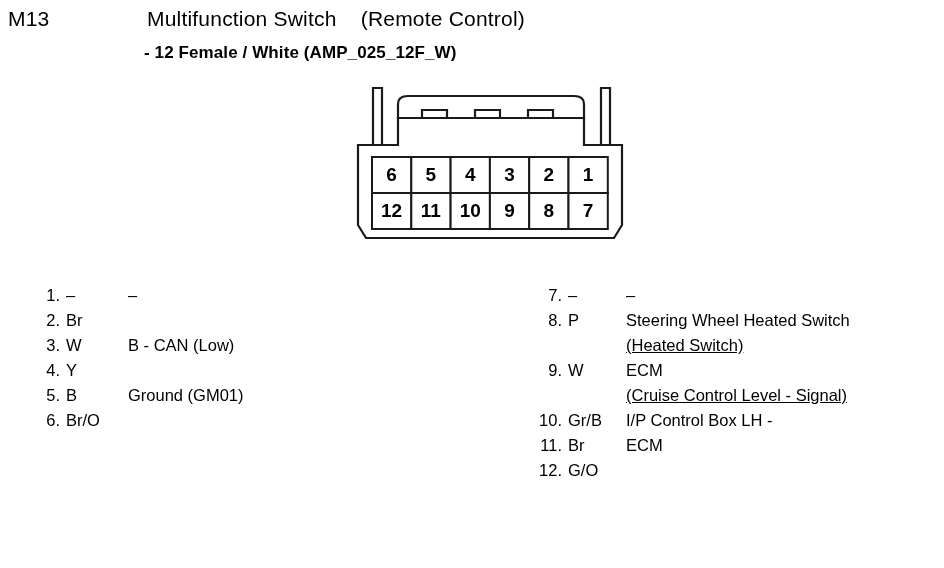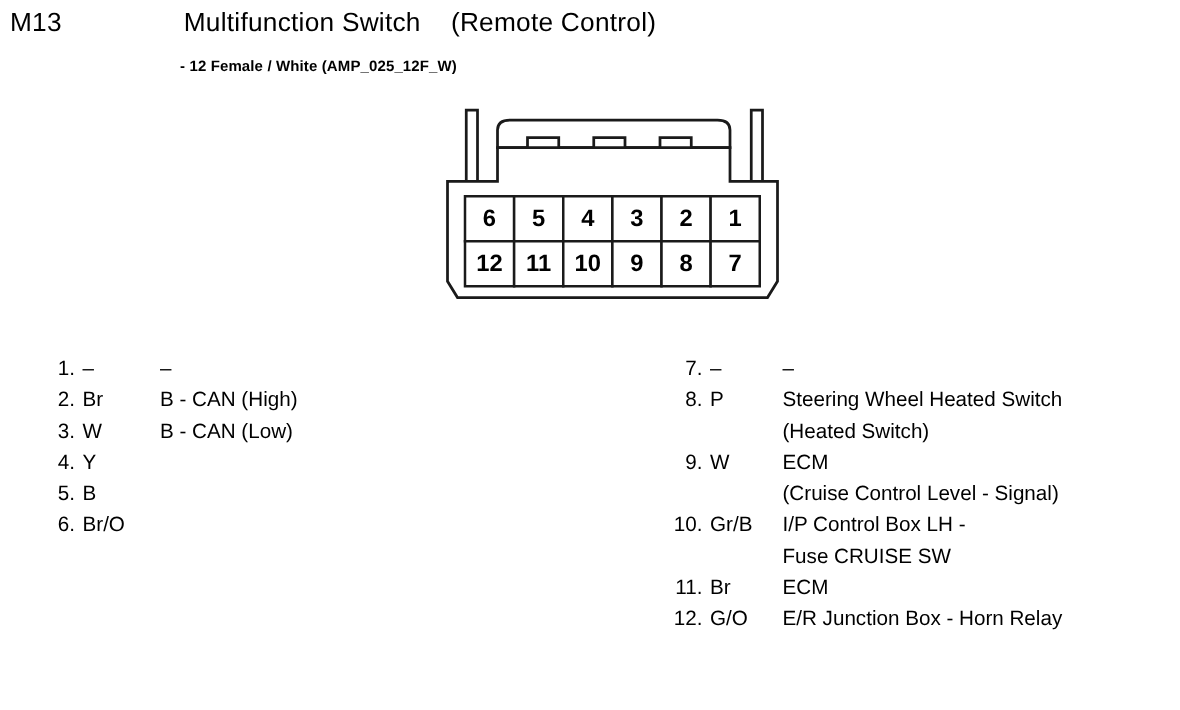--- a/index.html
+++ b/index.html
@@ -32,21 +32,21 @@
     top: 6px;
     font-size: 21px;
     line-height: 26px;
     white-space: pre;
     letter-spacing: 0.2px;
   }
   #connector-subtitle {
     position: absolute;
     left: 144px;
     top: 43px;
-    font-size: 12px;
+    font-size: 17px;
     font-weight: bold;
     line-height: 20px;
     white-space: pre;
     letter-spacing: 0.1px;
   }
 
   
   #connector-drawing {
     position: absolute;
     left: 350px;
@@ -97,20 +97,21 @@
   .pin-desc {
     margin-left: 112px;
     white-space: pre;
   }
   #pin-list-right .pin-index { width: 52px; }
   #pin-list-right .pin-color { left: 58px; }
   #pin-list-right .pin-desc  { margin-left: 116px; }
 
   .pin-desc-cont {
     white-space: pre;
+    text-decoration: underline;
   }
 </style>
 </head>
 <body>
 
 <div id="connector-code">M13</div>
 
 <div id="connector-title">Multifunction Switch    (Remote Control)</div>
 
 <div id="connector-subtitle">- 12 Female / White (AMP_025_12F_W)</div>
@@ -194,34 +195,34 @@
 
 <div class="pin-list" id="pin-list-left">
     <div class="pin-row">
       <span class="pin-index">1.</span>
       <span class="pin-color">–</span>
       <div class="pin-desc">–</div>
     </div>
     <div class="pin-row">
       <span class="pin-index">2.</span>
       <span class="pin-color">Br</span>
-      <div class="pin-desc">B - CAN (High)</div>
     </div>
     <div class="pin-row">
       <span class="pin-index">3.</span>
       <span class="pin-color">W</span>
       <div class="pin-desc">B - CAN (Low)</div>
     </div>
     <div class="pin-row">
       <span class="pin-index">4.</span>
       <span class="pin-color">Y</span>
     </div>
     <div class="pin-row">
       <span class="pin-index">5.</span>
       <span class="pin-color">B</span>
+      <div class="pin-desc">Ground (GM01)</div>
     </div>
     <div class="pin-row">
       <span class="pin-index">6.</span>
       <span class="pin-color">Br/O</span>
     </div>
   </div>
 
 <div class="pin-list" id="pin-list-right">
     <div class="pin-row">
       <span class="pin-index">7.</span>
@@ -237,25 +238,23 @@
     <div class="pin-row">
       <span class="pin-index">9.</span>
       <span class="pin-color">W</span>
       <div class="pin-desc">ECM</div>
       <div class="pin-desc pin-desc-cont">(Cruise Control Level - Signal)</div>
     </div>
     <div class="pin-row">
       <span class="pin-index">10.</span>
       <span class="pin-color">Gr/B</span>
       <div class="pin-desc">I/P Control Box LH -</div>
-      <div class="pin-desc pin-desc-cont">Fuse CRUISE SW</div>
     </div>
     <div class="pin-row">
       <span class="pin-index">11.</span>
       <span class="pin-color">Br</span>
       <div class="pin-desc">ECM</div>
     </div>
     <div class="pin-row">
       <span class="pin-index">12.</span>
       <span class="pin-color">G/O</span>
-      <div class="pin-desc">E/R Junction Box - Horn Relay</div>
     </div>
   </div>
 
 </body></html>

